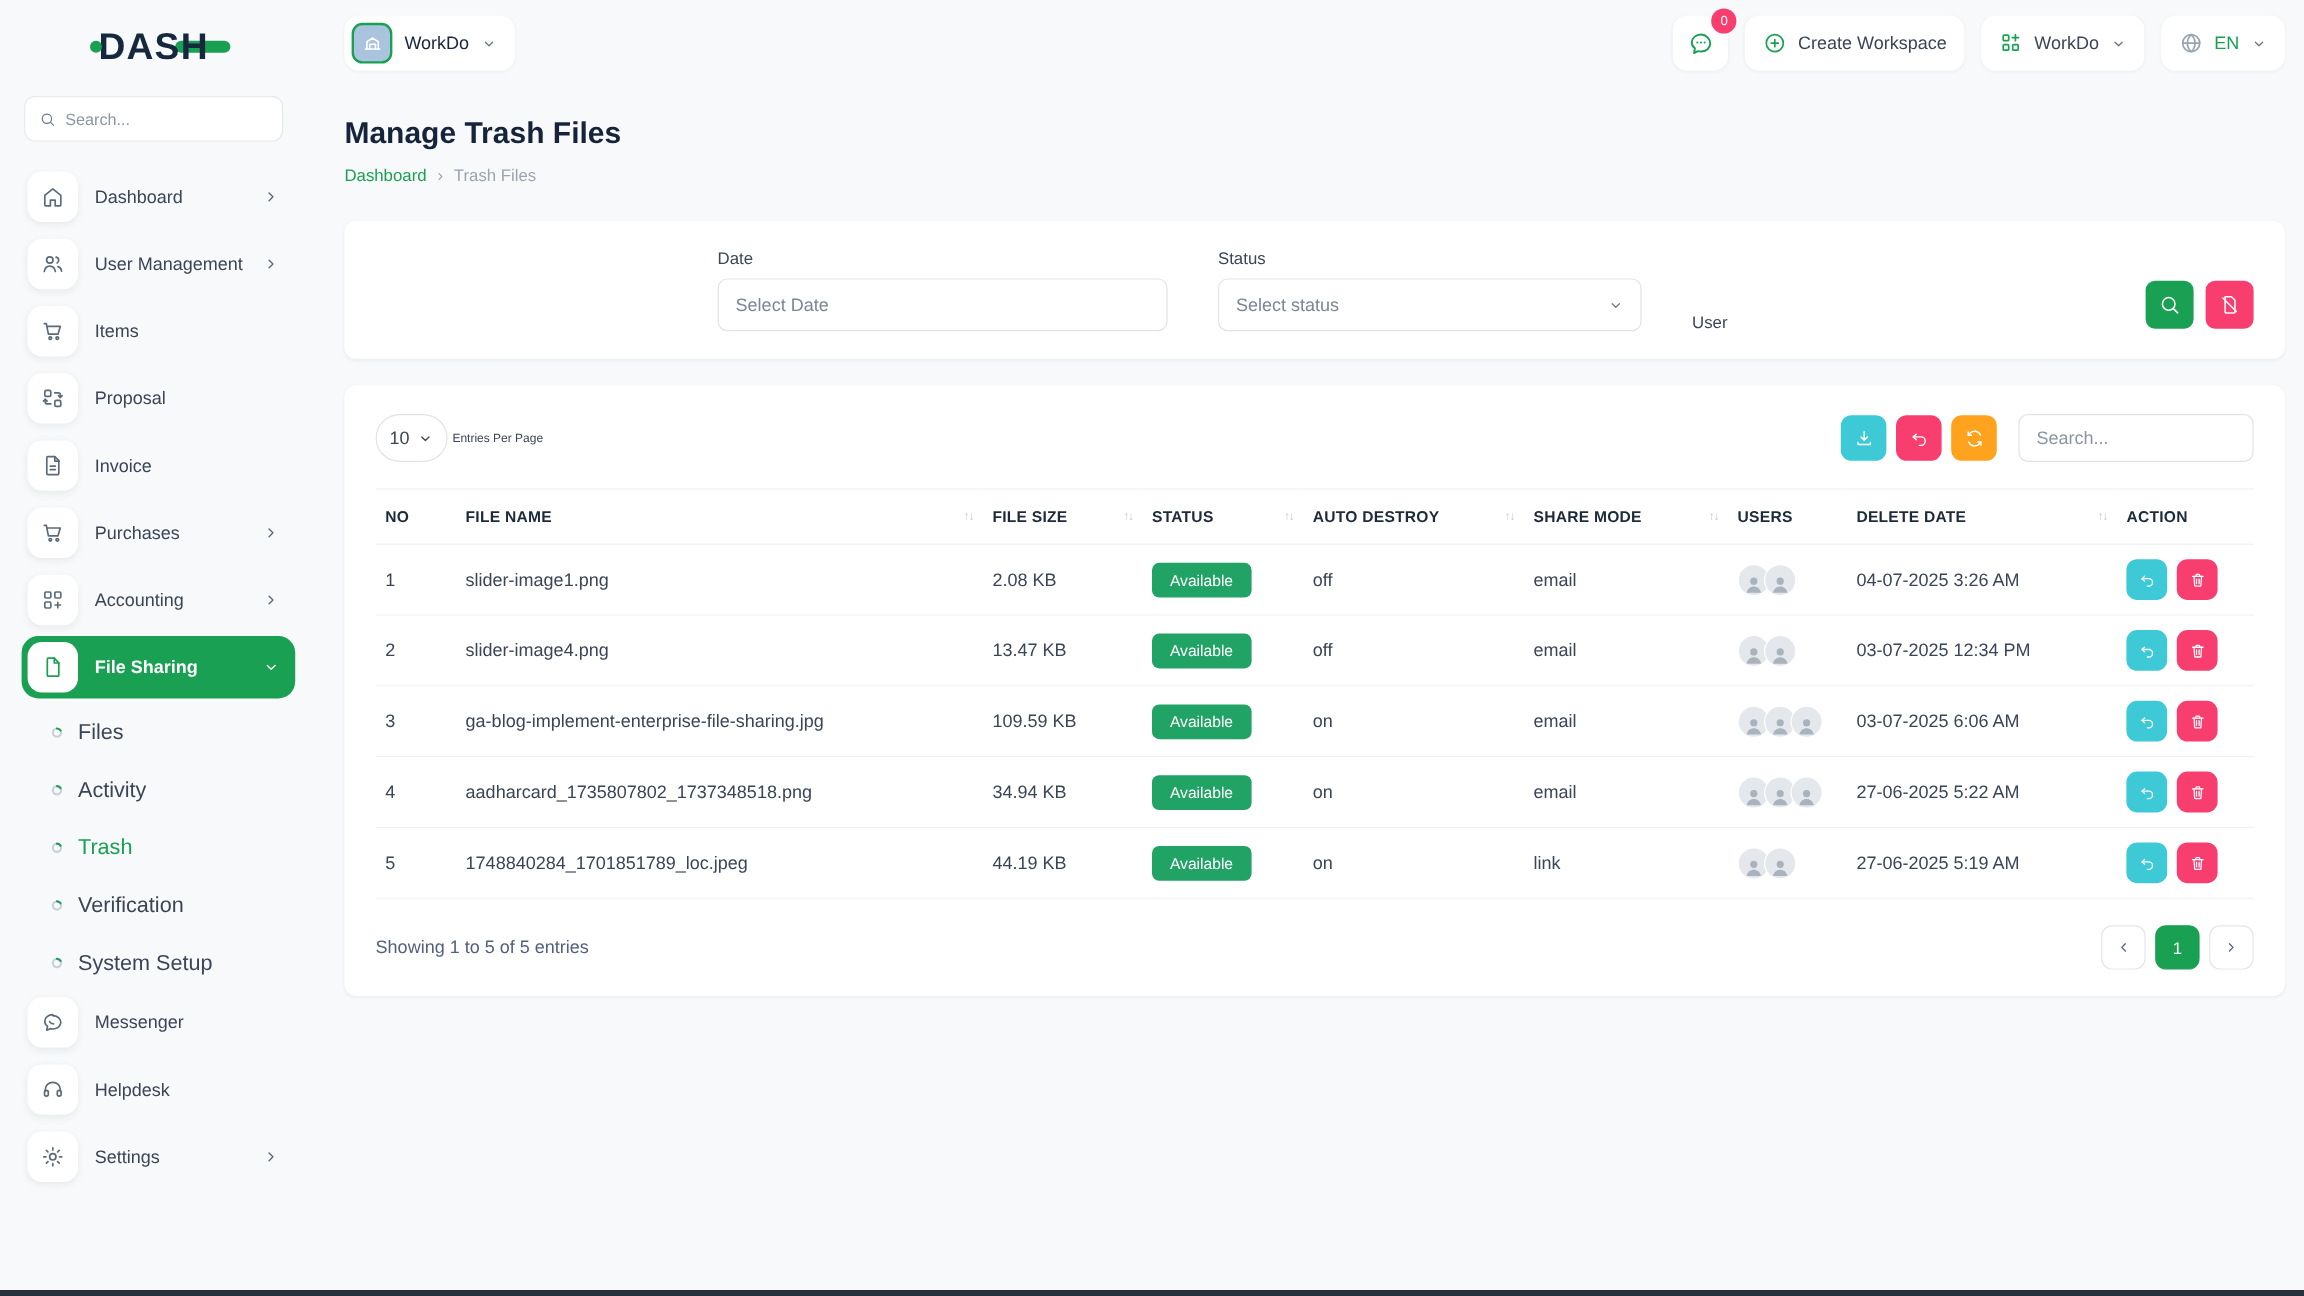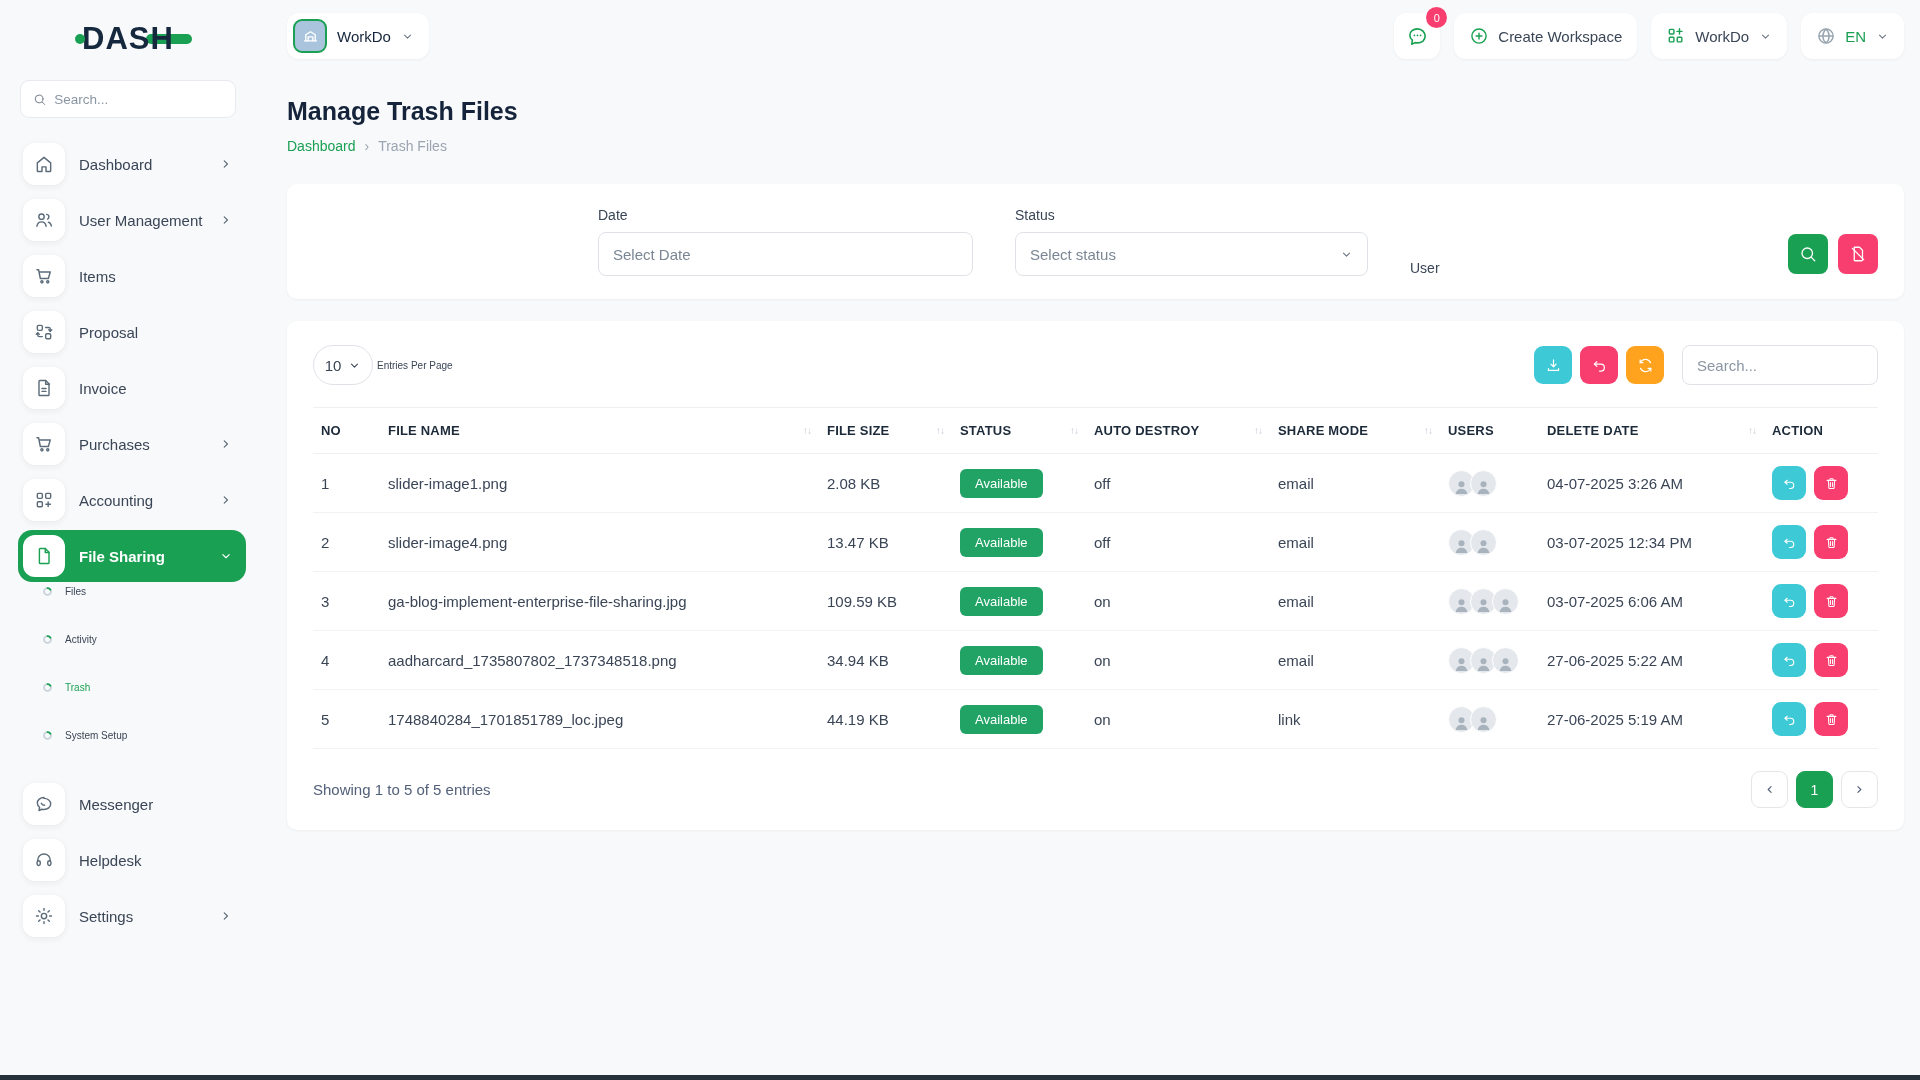--- a/index.html
+++ b/index.html
@@ -29,21 +29,21 @@
   .nav-item{display:flex;align-items:center;gap:14px;height:52px;margin-bottom:4px;border-radius:14px;padding:0 12px 0 5px;cursor:pointer}
   .nav-tile{width:42px;height:42px;flex-shrink:0;background:#fff;border-radius:12px;box-shadow:0 2px 6px rgba(18,38,63,.07);display:flex;align-items:center;justify-content:center;color:#5b6b79}
   .nav-tile svg{width:20px;height:20px}
   .nav-label{flex:1;font-size:15px;color:#3a4556}
   .nav-chev{width:15px;height:15px;color:#5b6b79;display:inline-flex}
   .nav-chev svg{width:14px;height:14px}
   .nav-item.active{background:var(--green)}
   .nav-item.active .nav-label{color:#fff;font-weight:700}
   .nav-item.active .nav-tile{color:var(--green);box-shadow:none}
   .nav-item.active .nav-chev{color:#fff}
-  .nav-sub{display:flex;align-items:flex-start;gap:12px;height:48px;padding-left:24px;font-size:10px;color:#3a4556;cursor:pointer}
+  .nav-sub{display:flex;align-items:center;gap:12px;height:48px;padding-left:24px;font-size:18px;color:#3a4556;cursor:pointer}
   .nav-sub .sub-ring{width:11px;height:11px;display:inline-flex}
   .nav-sub .sub-ring svg{width:11px;height:11px}
   .nav-sub.active{color:var(--green)}
 
   
   .main{flex:1;display:flex;flex-direction:column;padding:0 16px 0 31px;overflow:hidden}
   .topbar{margin-top:13px;display:flex;align-items:center;justify-content:space-between}
   .ws-pill{height:46px;background:#fff;border-radius:12px;box-shadow:0 1px 3px rgba(18,38,63,.05);display:flex;align-items:center;gap:10px;padding:0 14px 0 6px}
   .ws-logo{width:34px;height:34px;border-radius:9px;border:2px solid var(--green);background:#a9c4dc;display:flex;align-items:center;justify-content:center;color:#fff}
   .ws-logo svg{width:19px;height:19px}
@@ -264,20 +264,29 @@
         <span>Activity</span>
       </div>
       <div class="nav-sub active">
         <span class="sub-ring">
           <svg viewBox="0 0 24 24" fill="none">
             <circle cx="12" cy="12" r="7.5" stroke="#c9d2da" stroke-width="4"></circle>
             <path d="M12 4.5a7.5 7.5 0 0 1 6.4 3.6" stroke="#1aa053" stroke-width="4" stroke-linecap="round"></path>
           </svg>
         </span>
         <span>Trash</span>
+      </div>
+      <div class="nav-sub">
+        <span class="sub-ring">
+          <svg viewBox="0 0 24 24" fill="none">
+            <circle cx="12" cy="12" r="7.5" stroke="#c9d2da" stroke-width="4"></circle>
+            <path d="M12 4.5a7.5 7.5 0 0 1 6.4 3.6" stroke="#1aa053" stroke-width="4" stroke-linecap="round"></path>
+          </svg>
+        </span>
+        <span>Verification</span>
       </div>
       <div class="nav-sub">
         <span class="sub-ring">
           <svg viewBox="0 0 24 24" fill="none">
             <circle cx="12" cy="12" r="7.5" stroke="#c9d2da" stroke-width="4"></circle>
             <path d="M12 4.5a7.5 7.5 0 0 1 6.4 3.6" stroke="#1aa053" stroke-width="4" stroke-linecap="round"></path>
           </svg>
         </span>
         <span>System Setup</span>
       </div>

